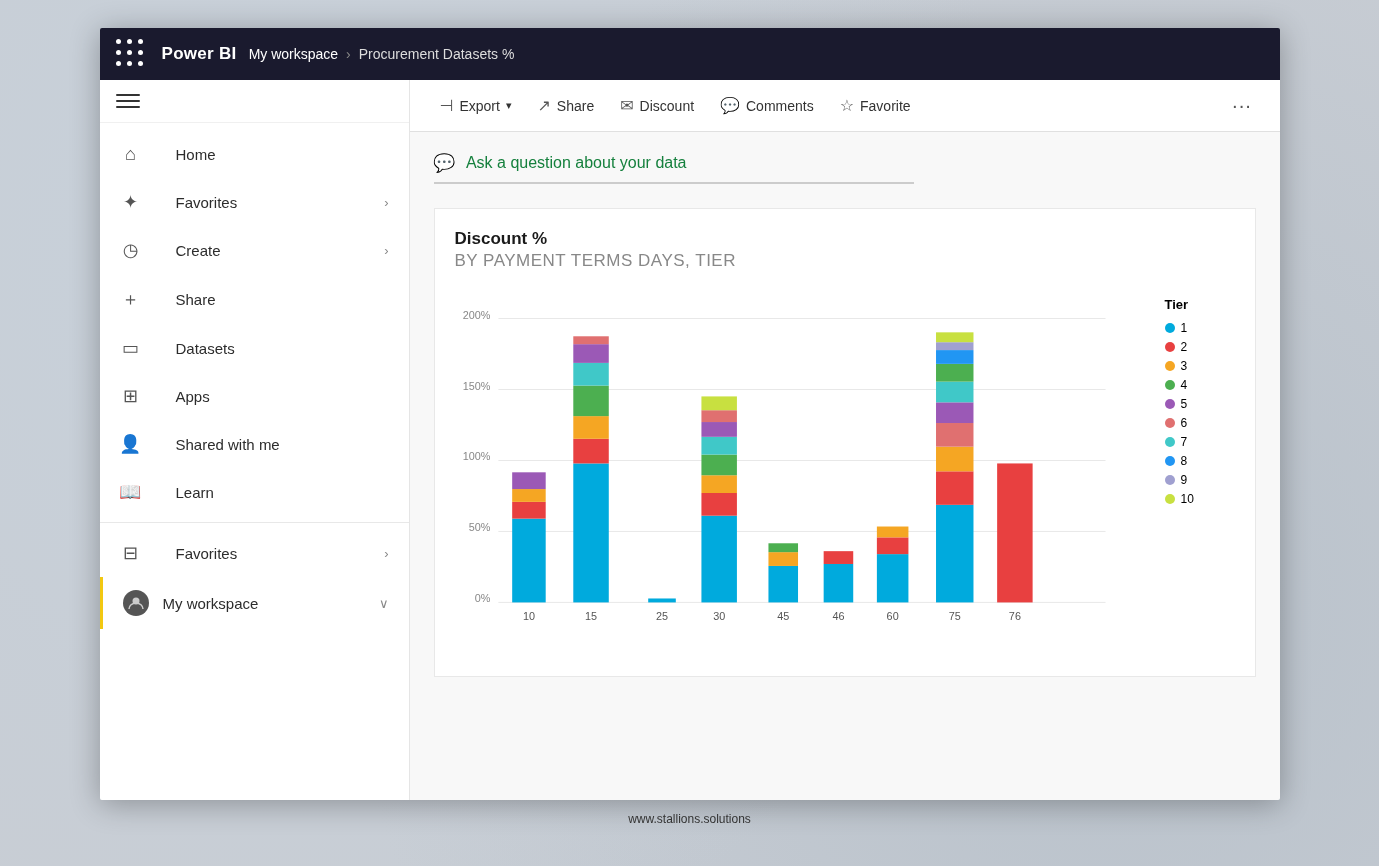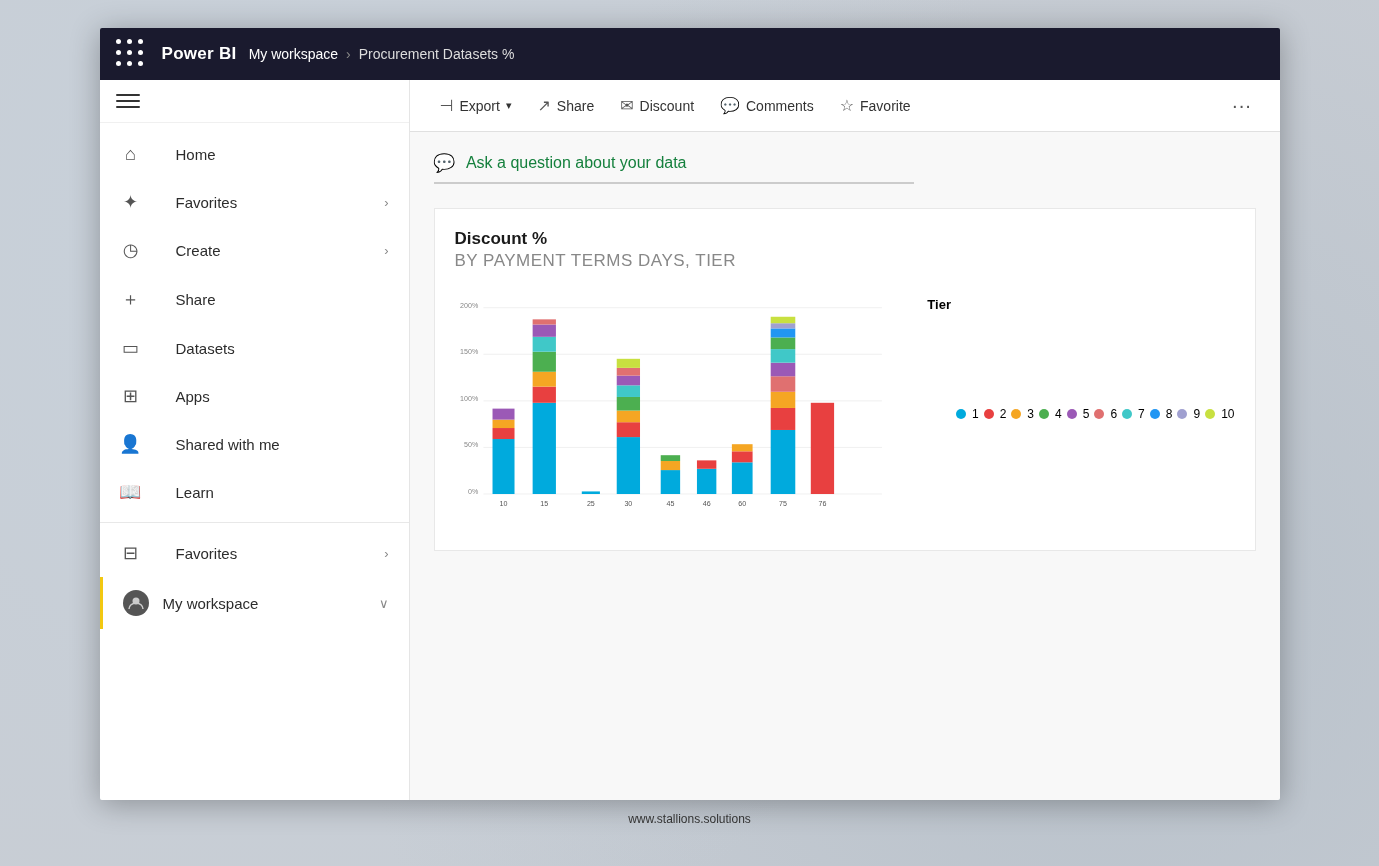--- a/index.html
+++ b/index.html
@@ -237,21 +237,21 @@
     .chart-wrapper {
       display: flex;
       gap: 20px;
     }
     .chart-area {
       flex: 1;
       position: relative;
     }
     .chart-legend {
       display: flex;
-      flex-direction: row;
+      flex-direction: column;
       gap: 5px;
       padding-top: 10px;
       min-width: 70px;
     }
     .legend-title {
       font-size: 13px;
       font-weight: 600;
       margin-bottom: 4px;
     }
     .legend-item {

